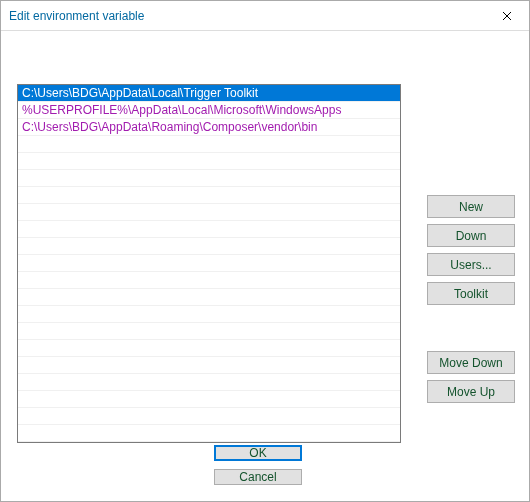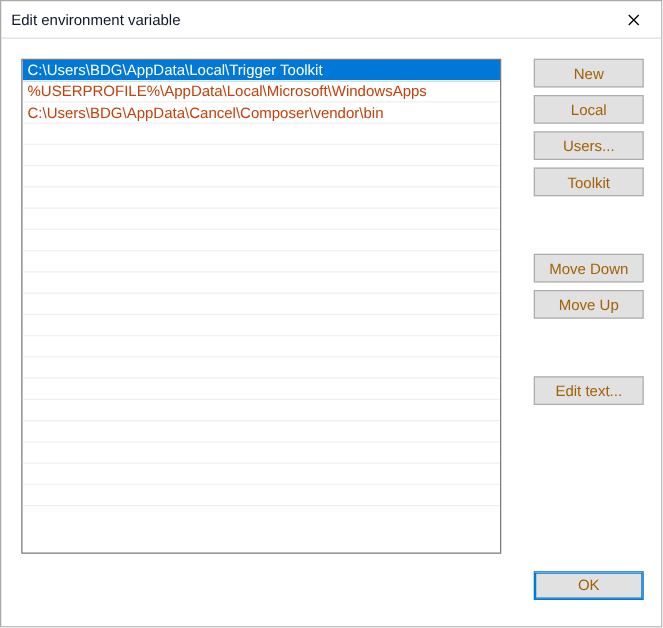--- a/index.html
+++ b/index.html
@@ -24,55 +24,56 @@
   .titlebar {
     height: 30px;
     display: flex;
     align-items: center;
     padding: 0 0 0 8px;
     border-bottom: 1px solid #ddd;
   }
   .titlebar .title {
     flex: 1;
     font-size: 12px;
-    color: #0f172a;
+    color: #0369a1;
   }
   .titlebar .close {
     width: 45px;
     height: 29px;
     display: flex;
     align-items: center;
     justify-content: center;
     font-size: 14px;
     color: #000;
     background: transparent;
     border: none;
     cursor: pointer;
   }
 
   .body {
     flex: 1;
     display: flex;
     padding: 16px 14px 8px 16px;
     gap: 26px;
+    align-items: flex-end;
   }
   .listbox {
     flex: 1;
     border: 1px solid #7a7a7a;
     background: #fff;
     overflow: hidden;
     display: flex;
     flex-direction: column;
   }
   .list-row {
     height: 17px;
     line-height: 17px;
     padding: 0 4px;
     font-size: 12px;
-    color: #c2410c;
+    color: #a21caf;
     white-space: nowrap;
     overflow: hidden;
     cursor: default;
     border-bottom: 1px solid #f0f0f0;
   }
   .list-row.selected {
     background: #0078d7;
     color: #fff;
   }
   .list-row.empty {
@@ -82,37 +83,38 @@
     width: 88px;
     display: flex;
     flex-direction: column;
     gap: 6px;
   }
   .btn {
     height: 23px;
     border: 1px solid #adadad;
     background: #e1e1e1;
     font-size: 12px;
-    color: #a16207;
+    color: #14532d;
     cursor: pointer;
     font-family: inherit;
     padding: 0;
   }
   .btn.default { border-color: #0078d7; box-shadow: inset 0 0 0 1px #0078d7; }
   .spacer-lg { height: 34px; }
   .spacer-md { height: 34px; }
 
   .footer {
     height: 50px;
     display: flex;
     align-items: center;
     justify-content: flex-end;
     gap: 8px;
     padding: 0 14px 16px 0;
     border-top: 0;
+    flex-direction: column;
   }
   .footer .btn { width: 88px; }
 </style>
 </head>
 <body>
 
 <div class="window">
   <div class="titlebar">
     <span class="title">Edit environment variable</span>
     <button class="close">
@@ -121,21 +123,21 @@
             <path d="M1 1 L9 9 M9 1 L1 9" stroke="currentColor" stroke-width="1" fill="none"></path>
           </svg>
       </span>
     </button>
   </div>
 
   <div class="body">
     <div class="listbox" id="listbox">
         <div class="list-row selected">C:\Users\BDG\AppData\Local\Trigger Toolkit</div>
         <div class="list-row">%USERPROFILE%\AppData\Local\Microsoft\WindowsApps</div>
-        <div class="list-row">C:\Users\BDG\AppData\Cancel\Composer\vendor\bin</div>
+        <div class="list-row">C:\Users\BDG\AppData\Roaming\Composer\vendor\bin</div>
         <div class="list-row empty"></div>
         <div class="list-row empty"></div>
         <div class="list-row empty"></div>
         <div class="list-row empty"></div>
         <div class="list-row empty"></div>
         <div class="list-row empty"></div>
         <div class="list-row empty"></div>
         <div class="list-row empty"></div>
         <div class="list-row empty"></div>
         <div class="list-row empty"></div>
@@ -144,27 +146,27 @@
         <div class="list-row empty"></div>
         <div class="list-row empty"></div>
         <div class="list-row empty"></div>
         <div class="list-row empty"></div>
         <div class="list-row empty"></div>
         <div class="list-row empty"></div>
       </div>
 
     <div class="side-buttons">
       <button class="btn">New</button>
-      <button class="btn">Local</button>
+      <button class="btn">Down</button>
       <button class="btn">Users...</button>
       <button class="btn">Toolkit</button>
       <div class="spacer-lg"></div>
       <button class="btn">Move Down</button>
       <button class="btn">Move Up</button>
       <div class="spacer-md"></div>
-      <button class="btn">Edit text...</button>
     </div>
   </div>
 
   <div class="footer">
     <button class="btn default">OK</button>
+    <button class="btn">Cancel</button>
   </div>
 </div>
 
 </body></html>

